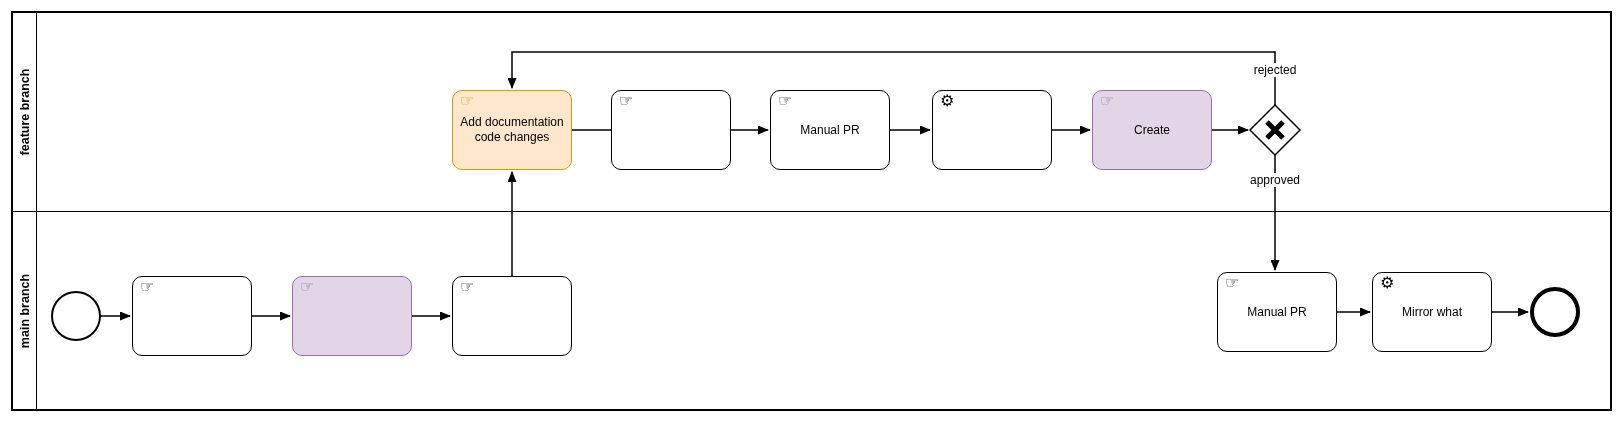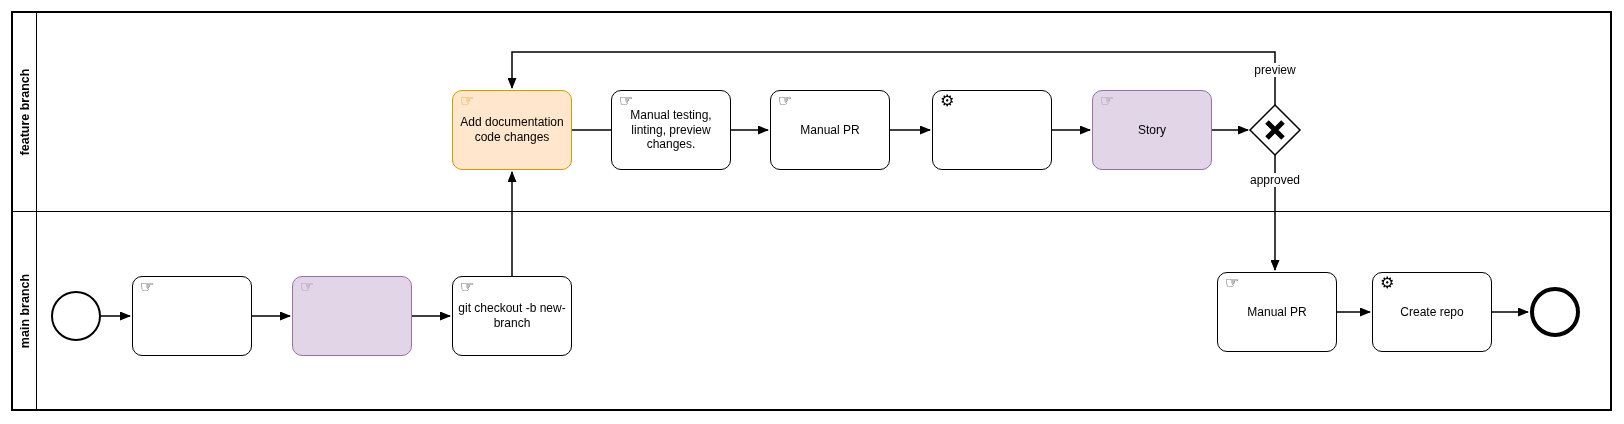--- a/index.html
+++ b/index.html
@@ -93,47 +93,45 @@
   <div class="event end" style="left:1530px;top:287px;"></div>
 
   <div class="task" style="left:132px;top:276px;">
     <span class="task-icon">☞</span>
   </div>
   <div class="task purple" style="left:292px;top:276px;">
     <span class="task-icon">☞</span>
   </div>
   <div class="task" style="left:452px;top:276px;">
     <span class="task-icon">☞</span>
-    <span>git checkout -b new-branch</span>
   </div>
   <div class="task" style="left:1217px;top:272px;">
     <span class="task-icon">☞</span>
     <span>Manual PR</span>
   </div>
   <div class="task" style="left:1372px;top:272px;">
     <span class="task-icon">⚙</span>
-    <span>Create repo</span>
+    <span>Mirror what</span>
   </div>
 
   <div class="task orange" style="left:452px;top:90px;">
     <span class="task-icon">☞</span>
     <span>Add documentation code changes</span>
   </div>
   <div class="task" style="left:611px;top:90px;">
     <span class="task-icon">☞</span>
-    <span>Manual testing, linting, preview changes.</span>
   </div>
   <div class="task" style="left:770px;top:90px;">
     <span class="task-icon">☞</span>
     <span>Manual PR</span>
   </div>
   <div class="task" style="left:932px;top:90px;">
     <span class="task-icon">⚙</span>
   </div>
   <div class="task purple" style="left:1092px;top:90px;">
     <span class="task-icon">☞</span>
-    <span>Story</span>
+    <span>Create</span>
   </div>
 
-  <div class="edge-label" style="left:1275px;top:70px;">preview</div>
+  <div class="edge-label" style="left:1275px;top:70px;">rejected</div>
   <div class="edge-label" style="left:1275px;top:180px;text-align:right;">approved</div>
 
 </div>
 
 </body></html>

